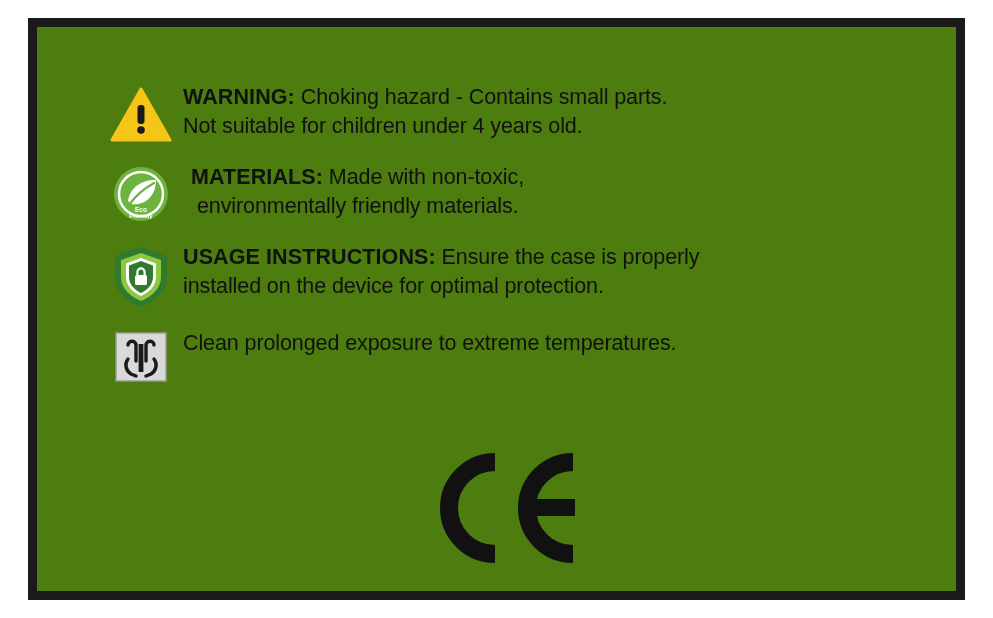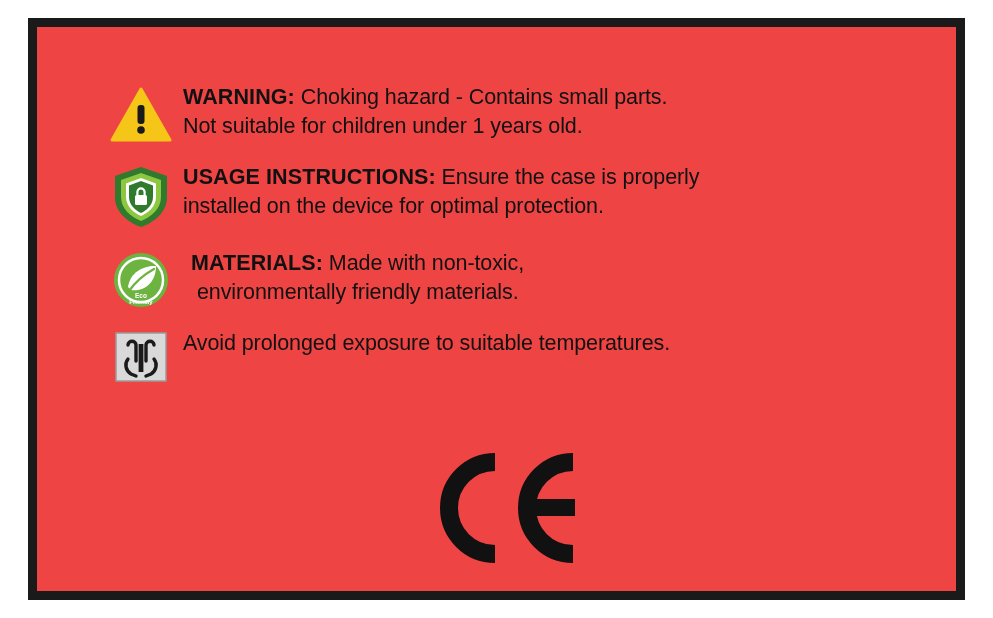--- a/index.html
+++ b/index.html
@@ -14,21 +14,21 @@
     overflow: hidden;
   }
   .label-card {
     position: absolute;
     left: 28px;
     top: 18px;
     width: 937px;
     height: 582px;
     box-sizing: border-box;
     border: 9px solid #1a1a1a;
-    background: #ef4444;
+    background: #4d7c0f;
   }
   .rows {
     position: absolute;
     left: 62px;
     top: 56px;
     width: 830px;
   }
   .row {
     display: flex;
     align-items: flex-start;
@@ -80,21 +80,40 @@
         <svg width="62" height="56" viewBox="0 0 62 56" aria-hidden="true">
           <path d="M31 2 L60 53 L2 53 Z" fill="#f5c518" stroke="#f5c518" stroke-width="3" stroke-linejoin="round"></path>
           <rect x="27.5" y="18" width="7" height="19" rx="3" fill="#1a1a1a"></rect>
           <circle cx="31" cy="43" r="3.8" fill="#1a1a1a"></circle>
         </svg>
       </div>
       <div class="text-cell">
         <div>
           <span class="heading">WARNING:</span><span> Choking hazard - Contains small parts.</span>
         </div>
-        <div class="line2">Not suitable for children under 1 years old.</div>
+        <div class="line2">Not suitable for children under 4 years old.</div>
+      </div>
+    </div>
+
+    <div class="row row-materials">
+      <div class="icon-cell">
+        <svg width="58" height="58" viewBox="0 0 58 58" aria-hidden="true">
+          <circle cx="29" cy="29" r="27" fill="#6cb33f"></circle>
+          <circle cx="29" cy="29" r="22" fill="none" stroke="#ffffff" stroke-width="2.5"></circle>
+          <path d="M16 36 C18 20 34 14 44 15 C44 31 33 41 19 39 Z" fill="#ffffff"></path>
+          <path d="M17 40 C24 30 33 23 42 18" fill="none" stroke="#6cb33f" stroke-width="2.2" stroke-linecap="round"></path>
+          <text x="29" y="47" font-family="Liberation Sans, sans-serif" font-size="6.5" font-weight="bold" fill="#ffffff" text-anchor="middle">Eco</text>
+          <text x="29" y="53" font-family="Liberation Sans, sans-serif" font-size="6" font-weight="bold" fill="#ffffff" text-anchor="middle">Friendly</text>
+        </svg>
+      </div>
+      <div class="text-cell">
+        <div>
+          <span class="heading">MATERIALS:</span><span> Made with non-toxic,</span>
+        </div>
+        <div class="line2">environmentally friendly materials.</div>
       </div>
     </div>
 
     <div class="row row-usage">
       <div class="icon-cell">
         <svg width="58" height="64" viewBox="0 0 58 64" aria-hidden="true">
           <path d="M29 2 L55 11 V32 C55 47 43 57 29 62 C15 57 3 47 3 32 V11 Z" fill="#2f7a2c"></path>
           <path d="M29 8 L49 15 V32 C49 44 39 52 29 56 C19 52 9 44 9 32 V15 Z" fill="#8dc63f"></path>
           <path d="M29 13 L44 18.5 V32 C44 41.5 36 48 29 51 C22 48 14 41.5 14 32 V18.5 Z" fill="#ffffff"></path>
           <path d="M29 16 L41 20.5 V32 C41 40 34.5 45.5 29 48 C23.5 45.5 17 40 17 32 V20.5 Z" fill="#2f7a2c"></path>
@@ -103,52 +122,33 @@
         </svg>
       </div>
       <div class="text-cell">
         <div>
           <span class="heading">USAGE INSTRUCTIONS:</span><span> Ensure the case is properly</span>
         </div>
         <div class="line2">installed on the device for optimal protection.</div>
       </div>
     </div>
 
-    <div class="row row-materials">
-      <div class="icon-cell">
-        <svg width="58" height="58" viewBox="0 0 58 58" aria-hidden="true">
-          <circle cx="29" cy="29" r="27" fill="#6cb33f"></circle>
-          <circle cx="29" cy="29" r="22" fill="none" stroke="#ffffff" stroke-width="2.5"></circle>
-          <path d="M16 36 C18 20 34 14 44 15 C44 31 33 41 19 39 Z" fill="#ffffff"></path>
-          <path d="M17 40 C24 30 33 23 42 18" fill="none" stroke="#6cb33f" stroke-width="2.2" stroke-linecap="round"></path>
-          <text x="29" y="47" font-family="Liberation Sans, sans-serif" font-size="6.5" font-weight="bold" fill="#ffffff" text-anchor="middle">Eco</text>
-          <text x="29" y="53" font-family="Liberation Sans, sans-serif" font-size="6" font-weight="bold" fill="#ffffff" text-anchor="middle">Friendly</text>
-        </svg>
-      </div>
-      <div class="text-cell">
-        <div>
-          <span class="heading">MATERIALS:</span><span> Made with non-toxic,</span>
-        </div>
-        <div class="line2">environmentally friendly materials.</div>
-      </div>
-    </div>
-
     <div class="row row-care">
       <div class="icon-cell">
         <svg width="54" height="52" viewBox="0 0 54 52" aria-hidden="true">
           <rect x="2" y="2" width="50" height="48" fill="#d9d9d9" stroke="#9a9a9a" stroke-width="1.5"></rect>
           <path d="M14 14 C14 9 22 9 22 14 L22 30" fill="none" stroke="#1a1a1a" stroke-width="3.4" stroke-linecap="round"></path>
           <path d="M40 14 C40 9 32 9 32 14 L32 30" fill="none" stroke="#1a1a1a" stroke-width="3.4" stroke-linecap="round"></path>
           <rect x="24.6" y="13" width="4.8" height="28" fill="#1a1a1a"></rect>
           <path d="M14 28 C10 33 12 40 17 43 L22 45" fill="none" stroke="#1a1a1a" stroke-width="3.4" stroke-linecap="round"></path>
           <path d="M40 28 C44 33 42 40 37 43 L32 45" fill="none" stroke="#1a1a1a" stroke-width="3.4" stroke-linecap="round"></path>
         </svg>
       </div>
       <div class="text-cell">
-        <div class="line2">Avoid prolonged exposure to suitable temperatures.</div>
+        <div class="line2">Clean prolonged exposure to extreme temperatures.</div>
       </div>
     </div>
 
   </div>
 
   <div class="ce-wrap">
     <svg width="180" height="118" viewBox="0 0 180 118" aria-hidden="true">
       <path d="M88 13 A46 46 0 1 0 88 105" fill="none" stroke="#111111" stroke-width="18"></path>
       <path d="M166 13 A46 46 0 1 0 166 105" fill="none" stroke="#111111" stroke-width="18"></path>
       <rect x="120" y="50" width="48" height="17" fill="#111111"></rect>

